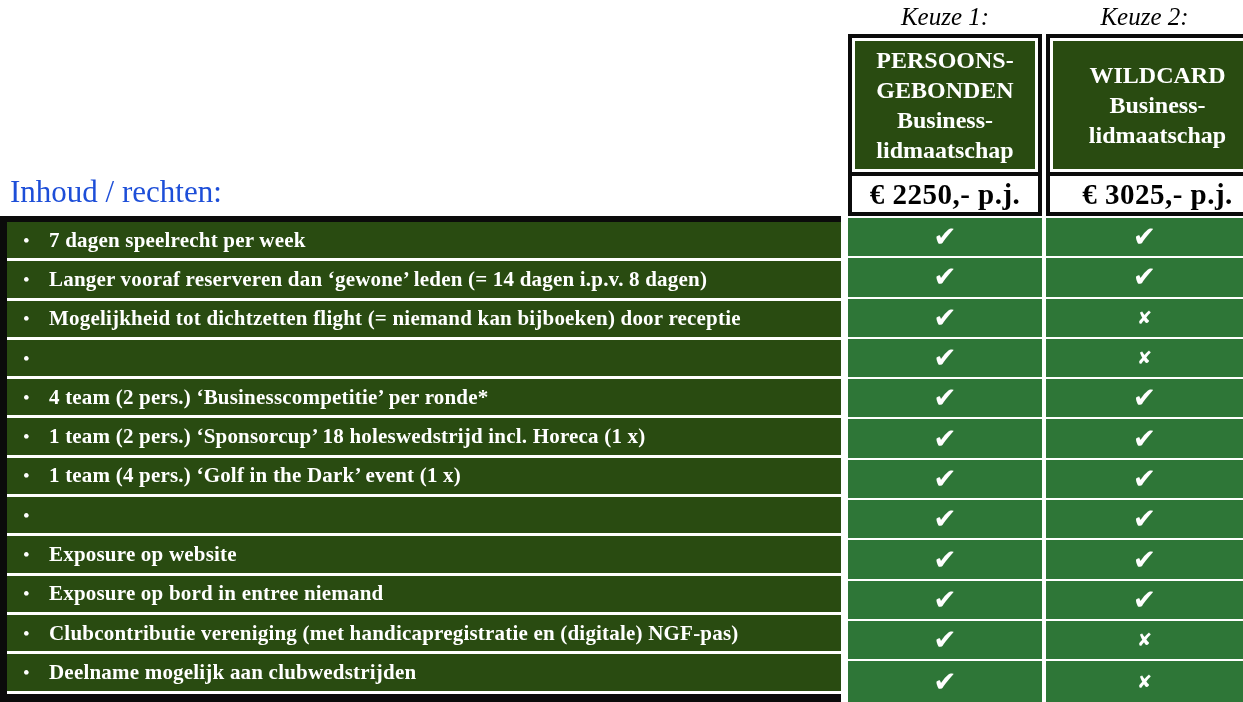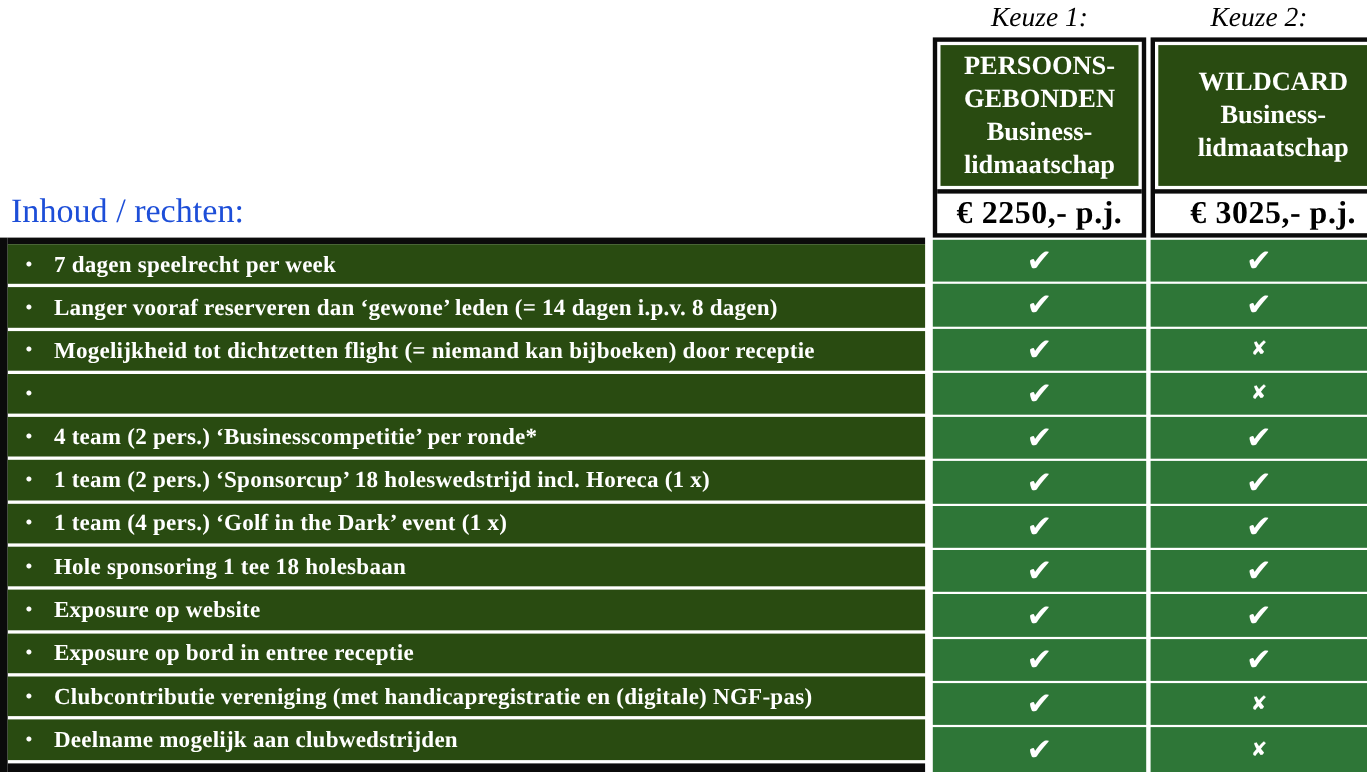--- a/index.html
+++ b/index.html
@@ -112,29 +112,28 @@
         <div class="frow">
           <span class="bullet">•</span>
           <span class="ftext">1 team (2 pers.) ‘Sponsorcup’ 18 holeswedstrijd incl. Horeca (1 x)</span>
         </div>
         <div class="frow">
           <span class="bullet">•</span>
           <span class="ftext">1 team (4 pers.) ‘Golf in the Dark’ event (1 x)</span>
         </div>
         <div class="frow">
           <span class="bullet">•</span>
-          <span class="ftext">Hole sponsoring 1 tee 18 holesbaan</span>
         </div>
         <div class="frow">
           <span class="bullet">•</span>
           <span class="ftext">Exposure op website</span>
         </div>
         <div class="frow">
           <span class="bullet">•</span>
-          <span class="ftext">Exposure op bord in entree receptie</span>
+          <span class="ftext">Exposure op bord in entree niemand</span>
         </div>
         <div class="frow">
           <span class="bullet">•</span>
           <span class="ftext">Clubcontributie vereniging (met handicapregistratie en (digitale) NGF-pas)</span>
         </div>
         <div class="frow">
           <span class="bullet">•</span>
           <span class="ftext">Deelname mogelijk aan clubwedstrijden</span>
         </div>
       </div>

